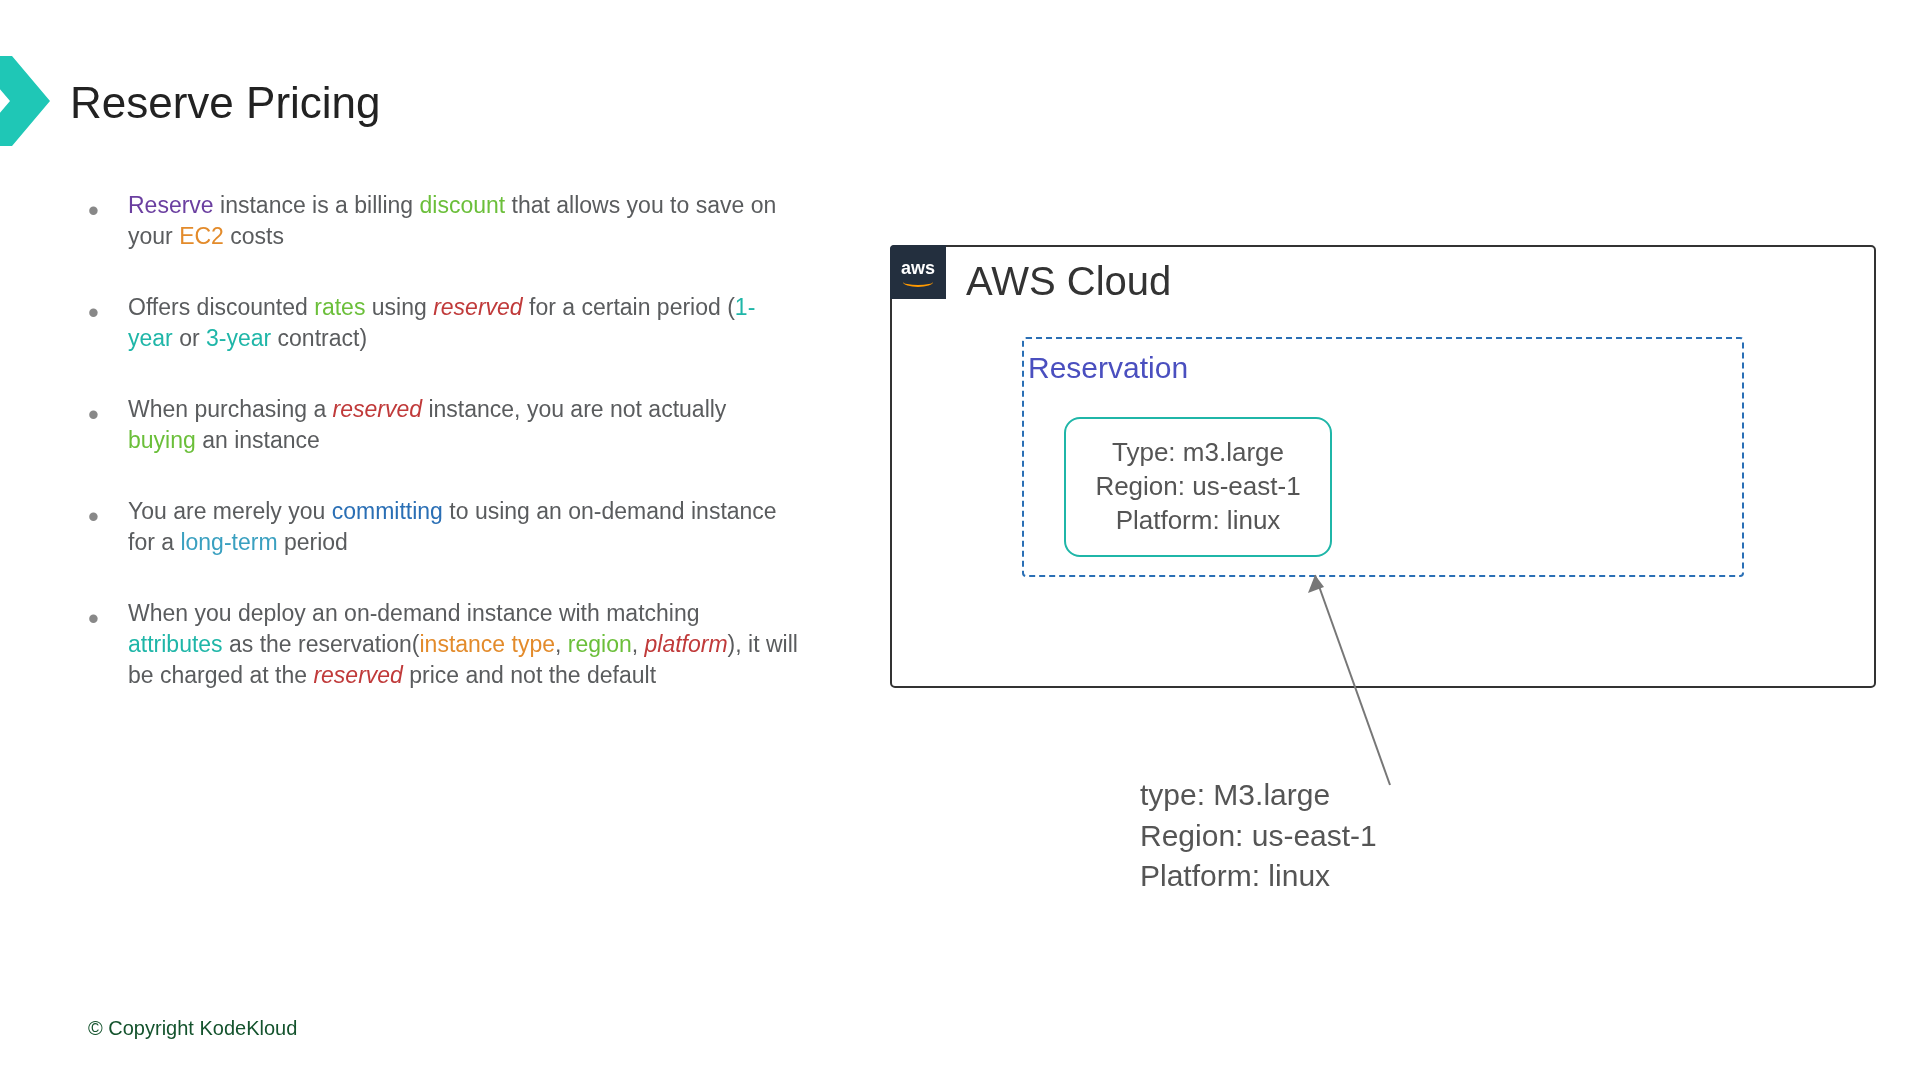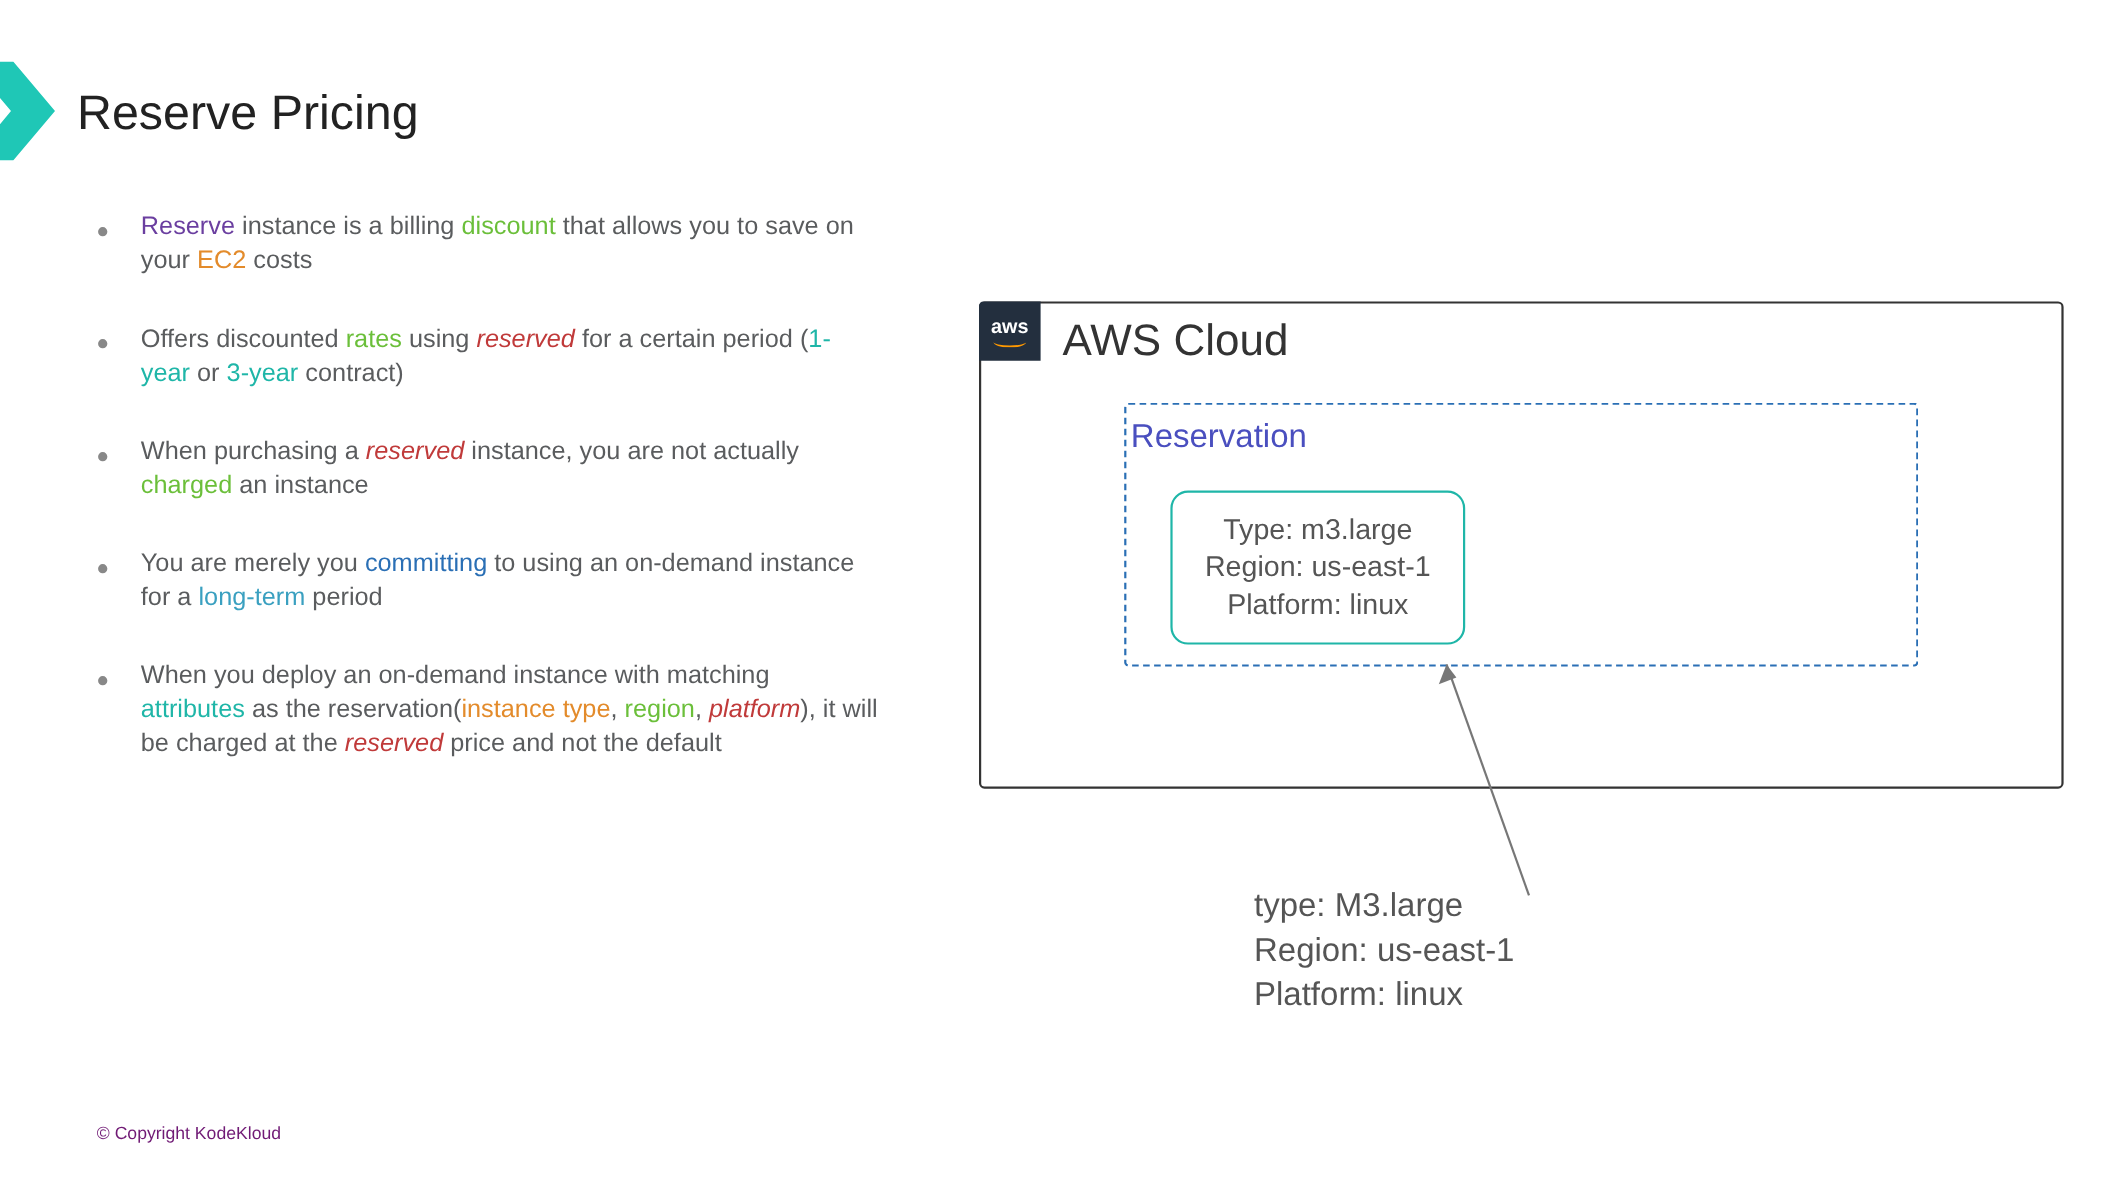--- a/index.html
+++ b/index.html
@@ -68,21 +68,20 @@
   .hl-sky      { color: #3aa0c0; text-align: center; }
   .hl-blue     { color: #2a6fb5; }
 
   
   .diagram {
     position: absolute;
     top: 245px;
     left: 890px;
     width: 990px;
     height: 460px;
-    margin-top: 29px;
   }
 
   .cloud-box {
     position: absolute;
     top: 0;
     left: 0;
     width: 986px;
     height: 443px;
     border: 2px solid #333;
     border-radius: 5px;
@@ -170,22 +169,22 @@
     left: 410px;
     width: 110px;
     height: 230px;
     pointer-events: none;
   }
 
   .copyright {
     position: absolute;
     left: 88px;
     bottom: 40px;
-    font-size: 16px;
-    color: #701a75;
+    font-size: 20px;
+    color: #14532d;
   }
 </style>
 </head>
 <body>
 
 <div class="chevron-deco">
   <svg width="80" height="90" viewBox="0 0 80 90">
     <polygon points="0,0 40,0 78,45 40,90 0,90 38,45" fill="#1fc7b6"></polygon>
   </svg>
 </div>
@@ -194,21 +193,21 @@
 
 <div class="bullets">
   <ul>
     <li>
       <span class="hl-purple">Reserve</span><span> instance is a billing </span><span class="hl-green">discount</span><span> that allows you to save on your </span><span class="hl-orange">EC2</span><span> costs</span>
     </li>
     <li>
       <span>Offers discounted </span><span class="hl-green">rates</span><span> using </span><span class="hl-red">reserved</span><span> for a certain period (</span><span class="hl-teal">1-year</span><span> or </span><span class="hl-teal">3-year</span><span> contract)</span>
     </li>
     <li>
-      <span>When purchasing a </span><span class="hl-red">reserved</span><span> instance, you are not actually </span><span class="hl-green">charged</span><span> an instance</span>
+      <span>When purchasing a </span><span class="hl-red">reserved</span><span> instance, you are not actually </span><span class="hl-green">buying</span><span> an instance</span>
     </li>
     <li>
       <span>You are merely you </span><span class="hl-blue">committing</span><span> to using an on-demand instance for a </span><span class="hl-sky">long-term</span><span> period</span>
     </li>
     <li>
       <span>When you deploy an on-demand instance with matching </span><span class="hl-teal">attributes</span><span> as the reservation(</span><span class="hl-orange">instance type</span><span>, </span><span class="hl-green">region</span><span>, </span><span class="hl-red">platform</span><span>), it will be charged at the </span><span class="hl-red">reserved</span><span> price and not the default</span>
     </li>
   </ul>
 </div>
 

